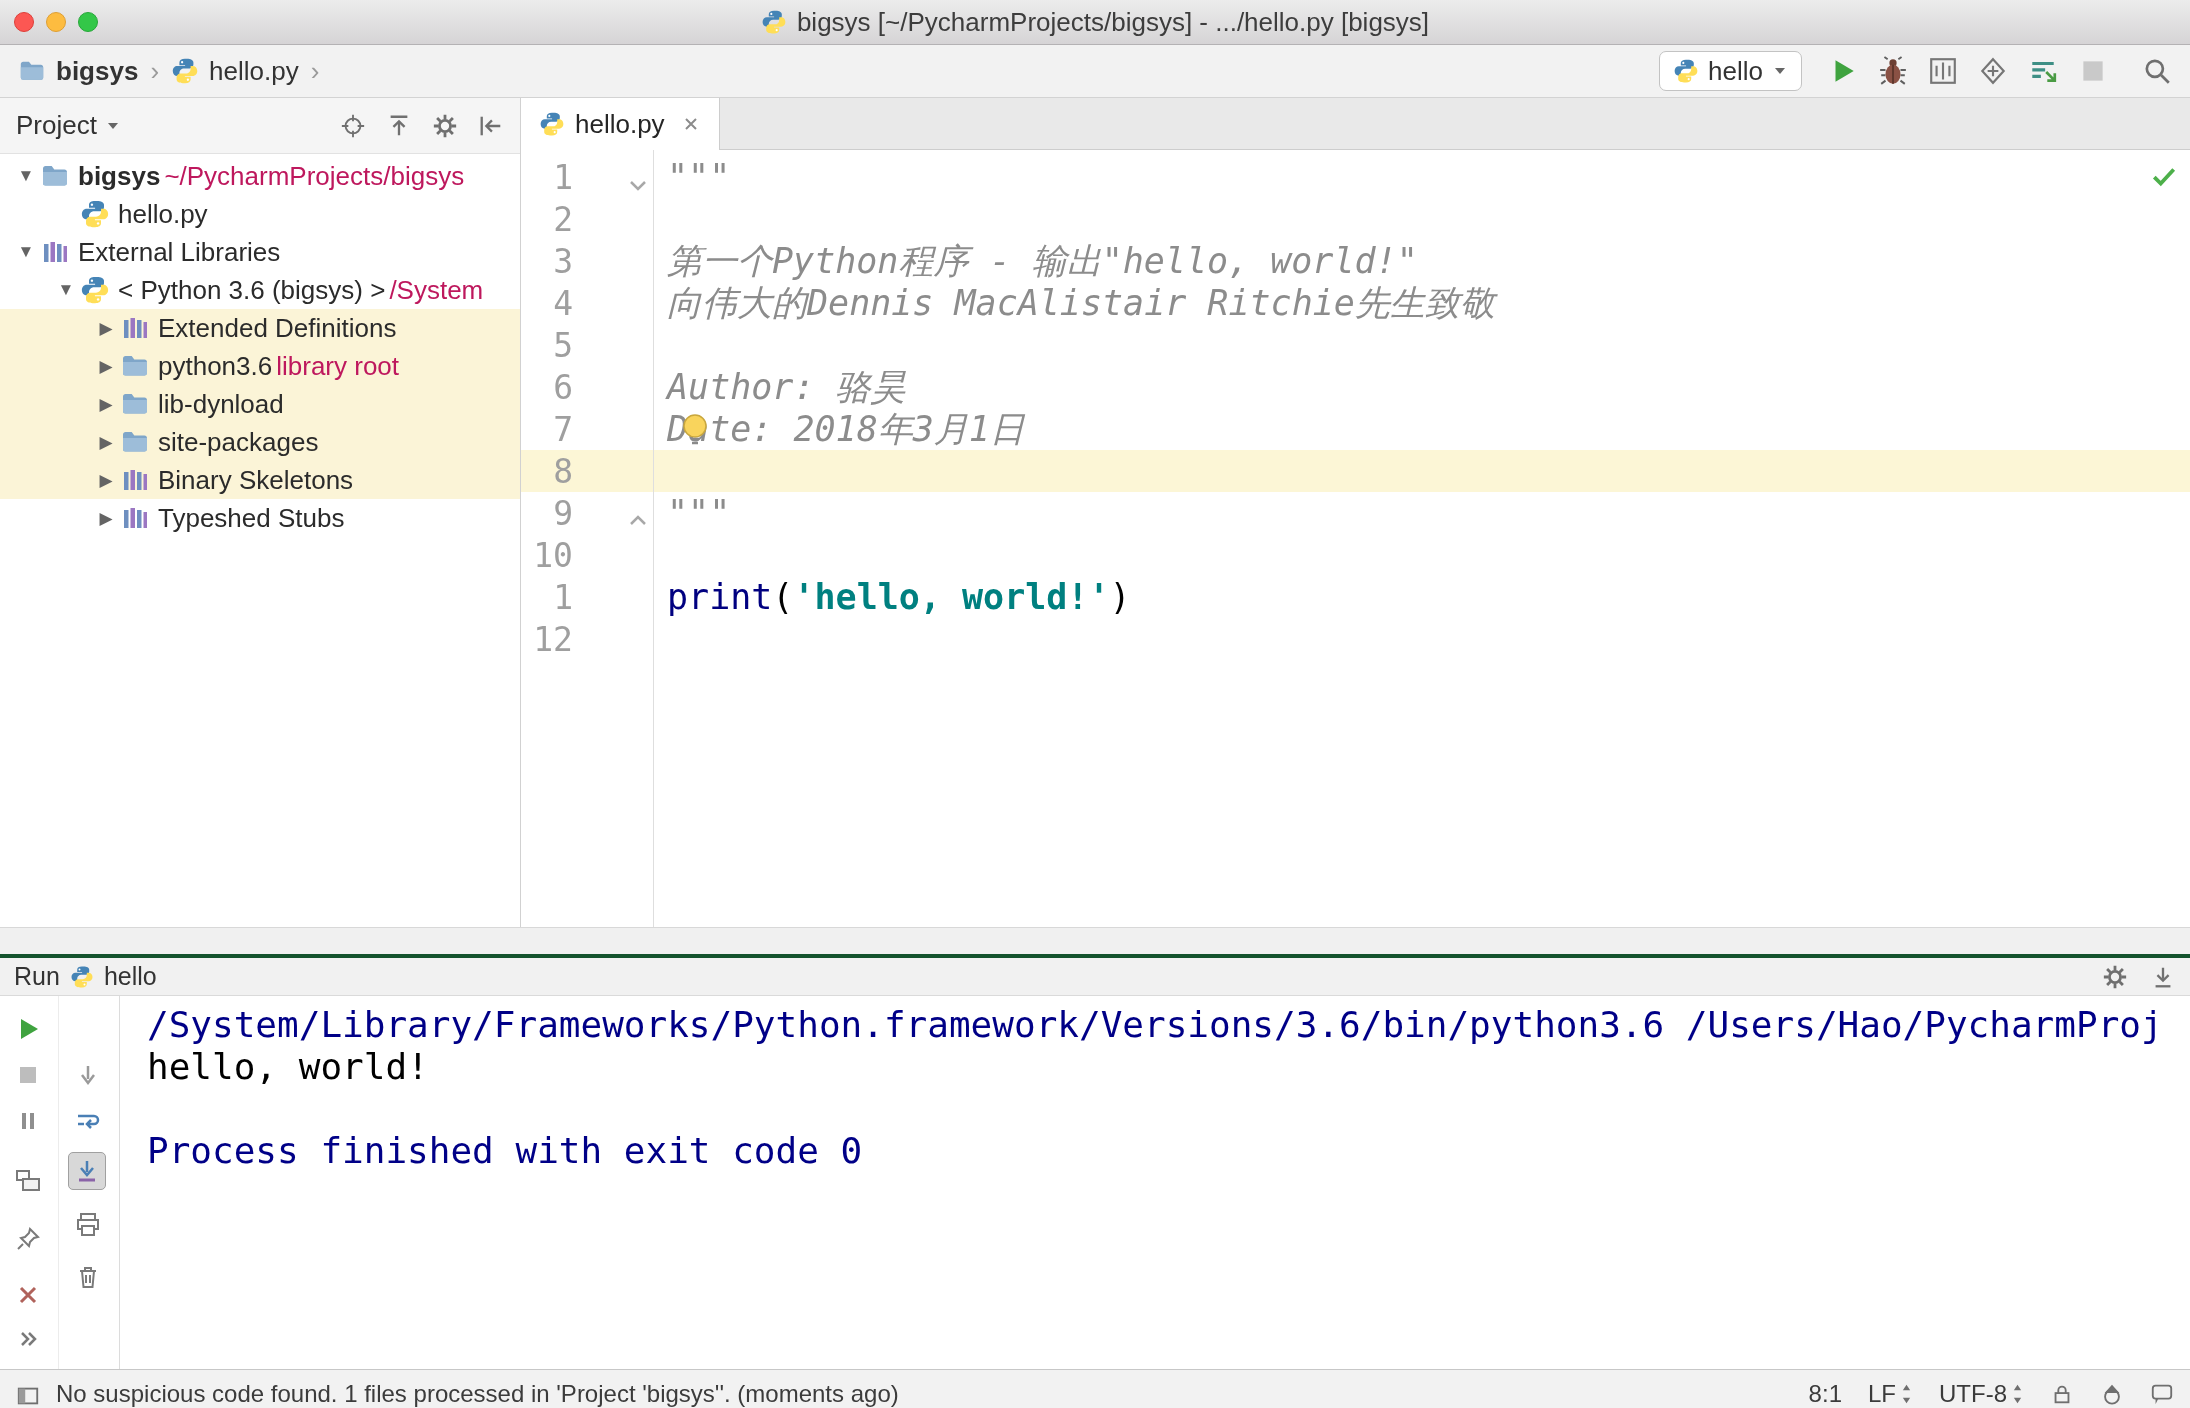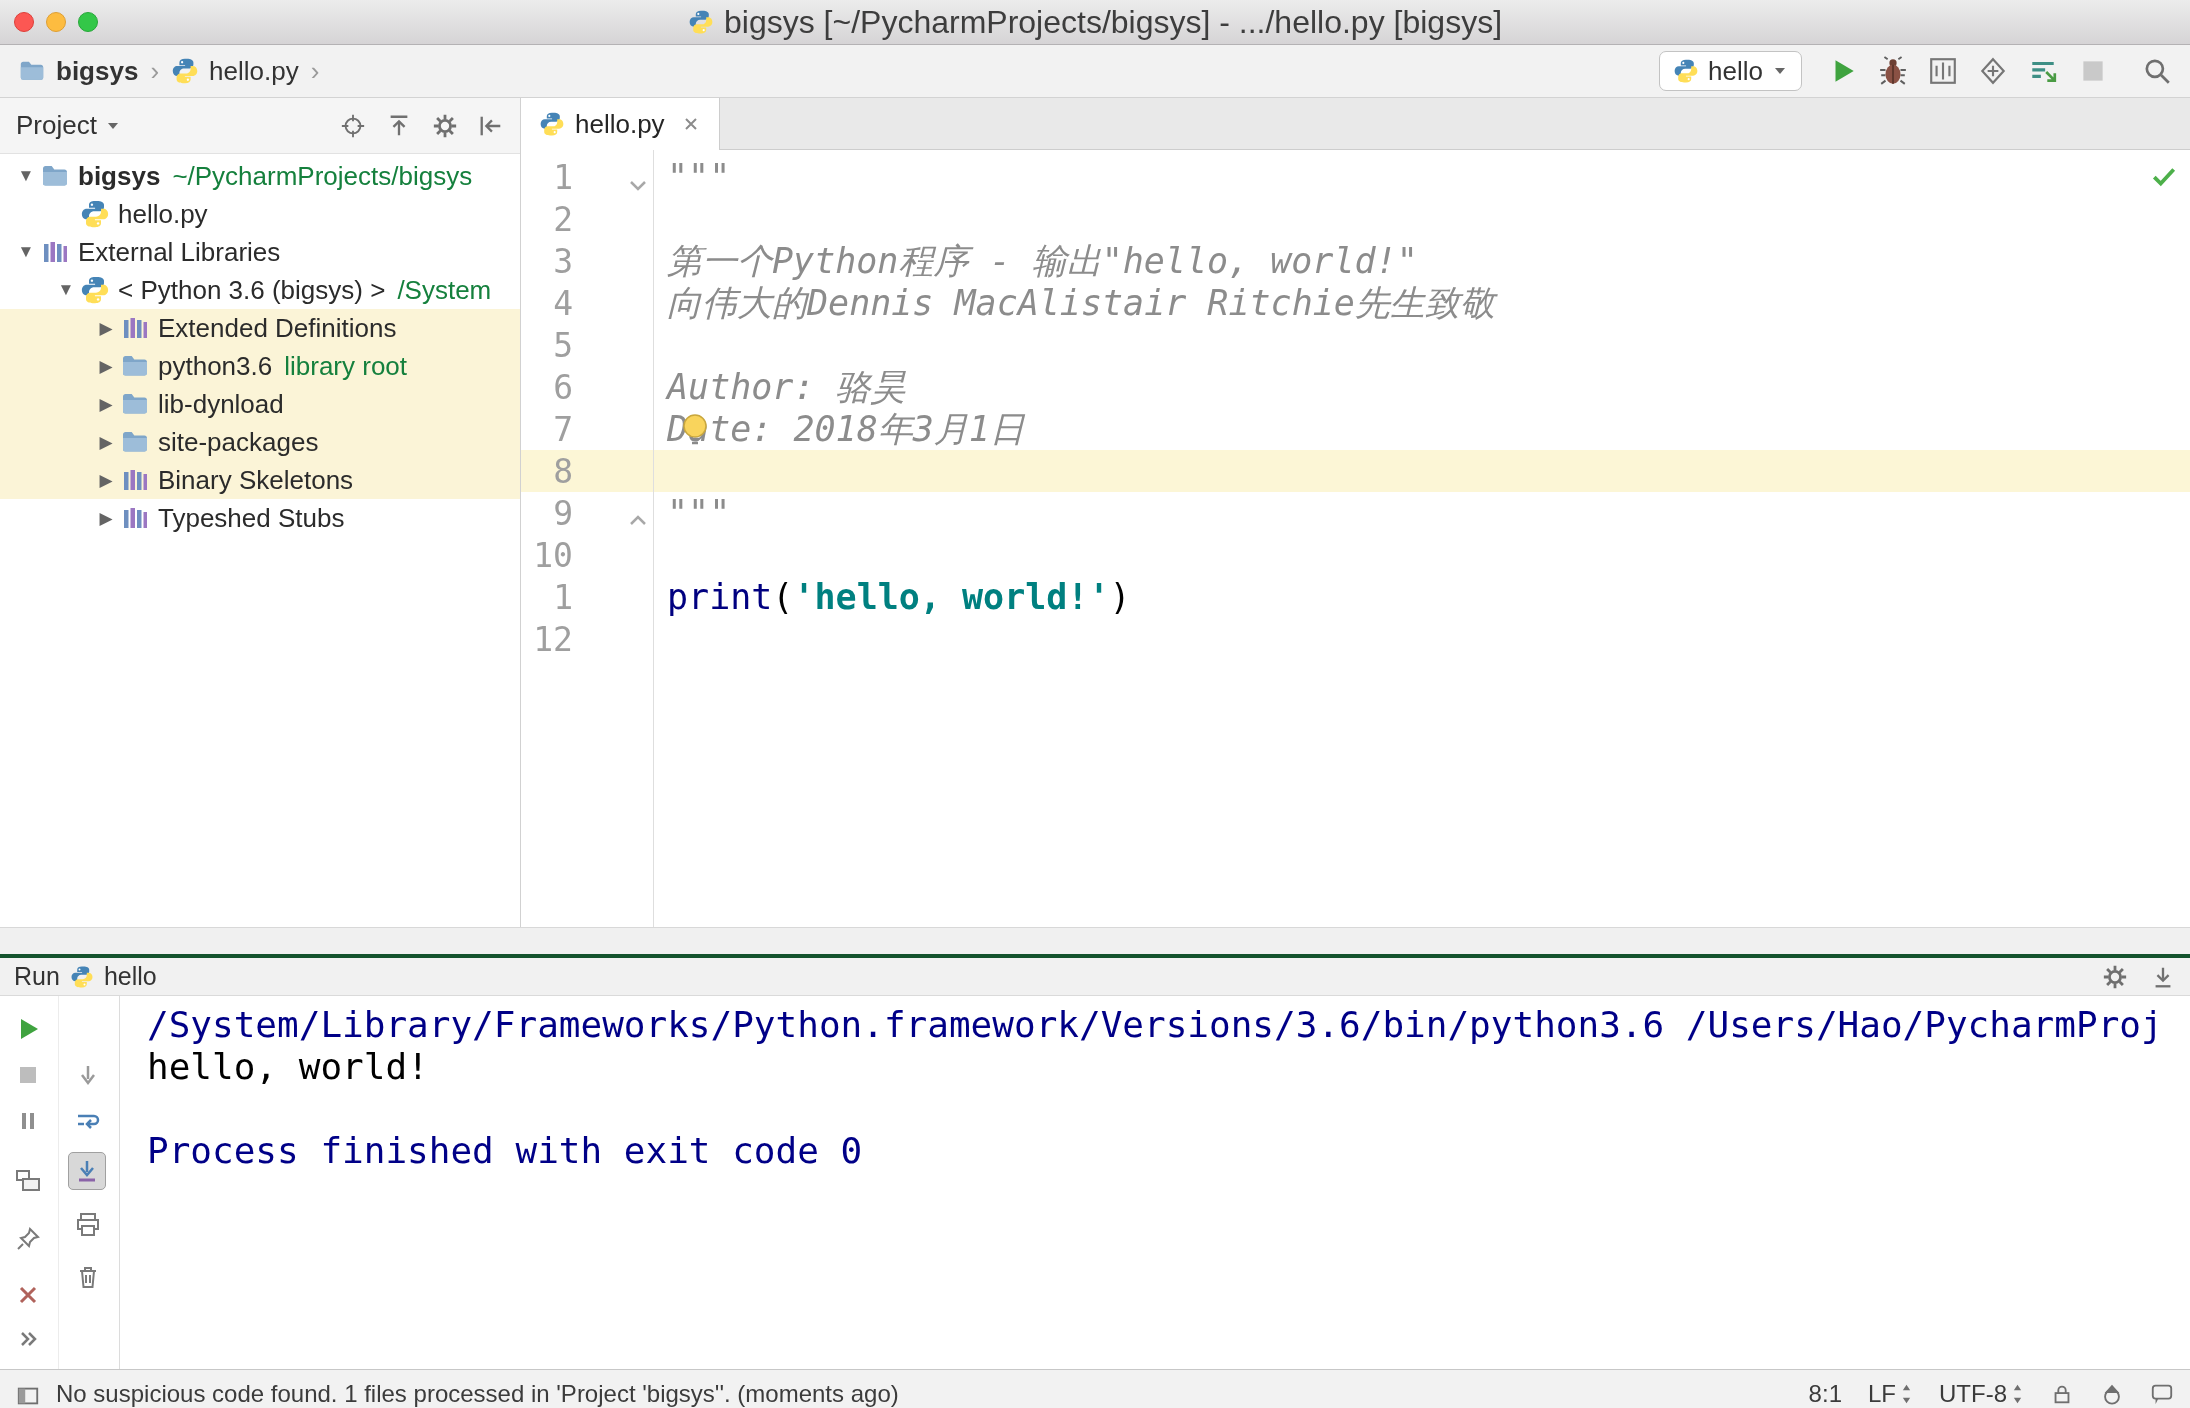--- a/index.html
+++ b/index.html
@@ -9,21 +9,21 @@
 .ic svg{width:100%;height:100%}
 .i20{width:20px;height:20px}.i24{width:24px;height:24px}.i26{width:26px;height:26px}.i30{width:30px;height:30px}
 
 
 .titlebar{height:45px;background:linear-gradient(#ececec,#d6d4d6);border-bottom:1px solid #b4b2b4;position:relative;display:flex;align-items:center;justify-content:center}
 .traffic{position:absolute;left:14px;display:flex;gap:12px;align-items:center}
 .tl{width:20px;height:20px;border-radius:50%}
 .tl.red{background:#fc5753;border:1px solid #dd3f39}
 .tl.yellow{background:#fdbc40;border:1px solid #de9f34}
 .tl.green{background:#33c748;border:1px solid #28a73a}
-.title-center{display:flex;align-items:center;gap:10px;font-size:32px;color:#3d3d3d}
+.title-center{display:flex;align-items:center;gap:10px;font-size:26px;color:#3d3d3d}
 
 
 .navbar{height:53px;background:#f2f2f2;border-bottom:1px solid #d3d3d3;display:flex;align-items:center;padding:0 18px}
 .crumbs{display:flex;align-items:center;gap:10px;font-size:26px;color:#333}
 .crumb.b{font-weight:bold}
 .crumb-sep{color:#9b9b9b;font-size:26px;padding:0 2px}
 .nav-actions{margin-left:auto;display:flex;align-items:center;gap:20px}
 .run-config{display:flex;align-items:center;gap:9px;background:#fff;border:1px solid #c3c3c3;border-radius:7px;height:40px;padding:0 13px;font-size:26px;color:#333;margin-right:6px}
 .search-gap{margin-left:14px}
 
@@ -33,21 +33,21 @@
 .panel-header{height:56px;background:#f5f5f5;border-bottom:1px solid #e2e2e2;display:flex;align-items:center;padding:0 16px;font-size:26px;color:#333}
 .ph-caret{margin-left:8px}
 .ph-icons{margin-left:auto;display:flex;align-items:center;gap:20px}
 .tree{flex:1;padding-top:3px;overflow:hidden}
 .tree-row{height:38px;display:flex;align-items:center;font-size:26px;white-space:nowrap;overflow:hidden}
 .tree-row.hl{background:#fbf4d7}
 .tcaret{width:28px;flex:none;text-align:center;font-size:17px;color:#646464}
 .ticon{width:30px;height:30px;margin-right:8px}
 .ticon svg{width:100%;height:100%}
 .tlabel.b{font-weight:bold}
-.tsuffix{color:#15803d;margin-left:12px}
+.tsuffix{color:#be185d;margin-left:4px}
 
 
 .editor-zone{flex:1;display:flex;flex-direction:column;min-width:0}
 .tabbar{height:52px;background:#e9e9e9;border-bottom:1px solid #cdcdcd;display:flex}
 .tab{height:52px;background:#fff;display:flex;align-items:center;gap:10px;padding:0 18px;font-size:26px;color:#262626;border-right:1px solid #cdcdcd;margin-bottom:-1px}
 .tabclose{margin-left:6px}
 .editor{position:relative;flex:1;background:#fff;font-family:"DejaVu Sans Mono","Liberation Mono",monospace;font-size:35px;overflow:hidden}
 .editor::before{content:"";position:absolute;left:132px;top:0;bottom:0;width:1px;background:#dedede;z-index:3}
 #editor-lines{padding-top:6px;position:relative}
 .ed-row{display:flex;height:42px;line-height:42px}

